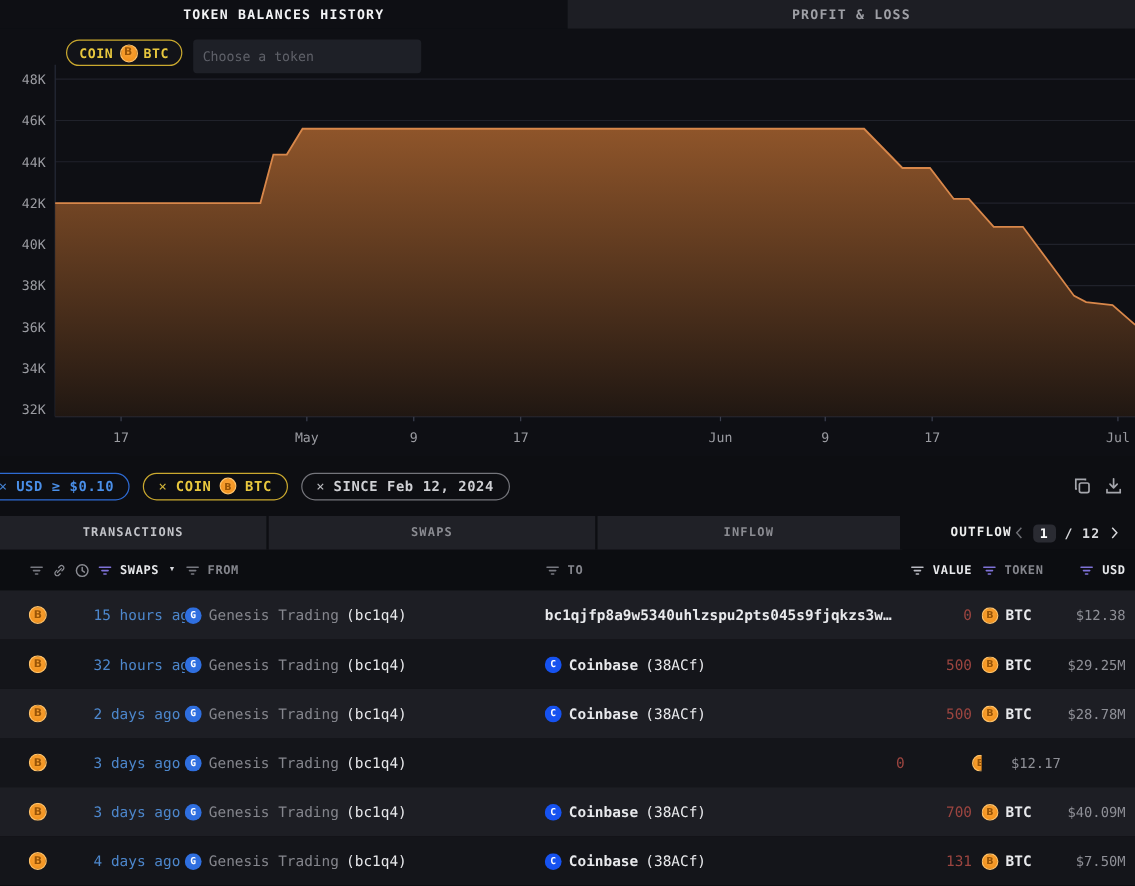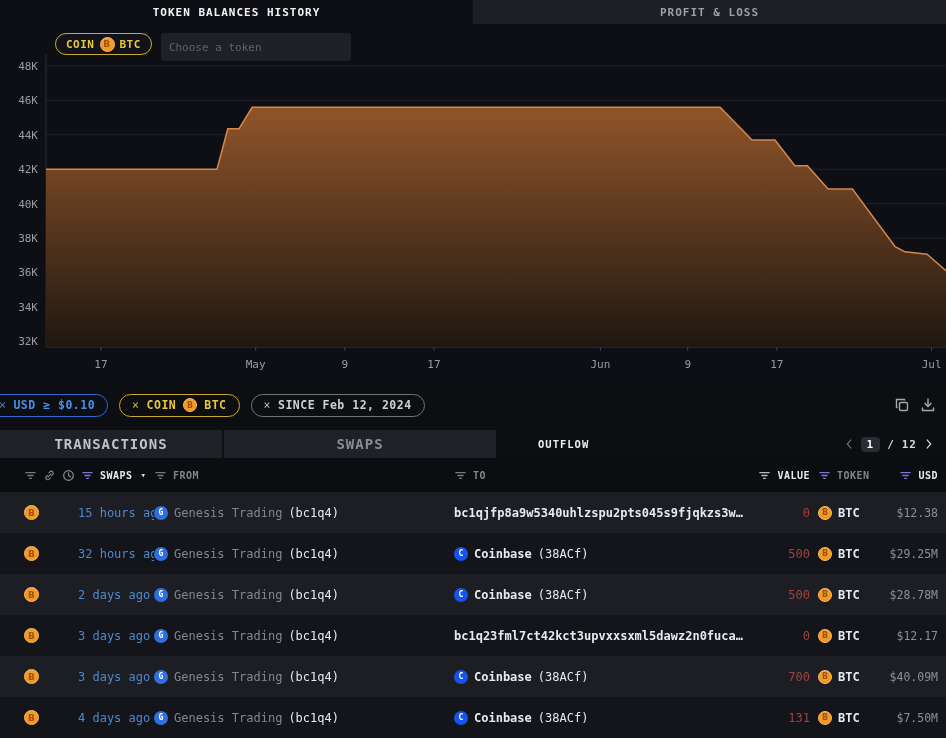--- a/index.html
+++ b/index.html
@@ -51,30 +51,30 @@
   .chip .x { font-weight:normal; opacity:.9; }
   .chip-blue  { color:#4a8fe8; border-color:#2e6bd4; margin-left:-14px; }
   .chip-yellow{ color:#e9c83e; border-color:#caa92f; }
   .chip-gray  { color:#cfd0d4; border-color:#74757b; }
   .filter-actions { margin-left:auto; display:flex; gap:10px; align-items:center; }
   .icon-btn { width:16px; height:16px; cursor:pointer; color:#a6a7ad; }
   
   .table-tabs { display:flex; height:28px; background:#0d0e12; }
   .t-tab {
     display:flex; align-items:center; justify-content:center;
-    background:#202127; color:#8b8c92; font-size:14px; font-weight:bold;
+    background:#202127; color:#8b8c92; font-size:10px; font-weight:bold;
     letter-spacing:1px; cursor:pointer; border-right:2px solid #0d0e12;
   }
   .t-tab-1 { width:224px; color:#c2c3c8; }
   .t-tab-2 { width:274px; }
   .t-tab-3 { width:254px; }
   .t-tab-outflow {
     flex:1; background:#0d0e12; color:#eceded; display:flex; align-items:center;
     justify-content:space-between; padding:0 12px 0 40px; font-size:10.5px;
-    font-weight:bold; letter-spacing:1px;gap:12px;
+    font-weight:bold; letter-spacing:1px;
   }
   .pager { display:flex; align-items:center; gap:7px; font-size:11px; }
   .pg-chev { width:10px; height:12px; color:#6f7076; cursor:pointer; }
   .pg-chev.r { color:#d8d9dd; }
   .pg-cur { background:#2a2b32; border-radius:4px; padding:1px 6px; color:#fff; cursor:pointer; }
   .pg-total { color:#d8d9dd; }
   
   .grid {
     display:grid; grid-template-columns:30px 100px 300px 300px 56px 8px 66px 1fr;
     padding:0 8px 0 24px; align-items:center;
@@ -207,20 +207,21 @@
       <svg class="icon-btn" viewBox="0 0 16 16">
         <path d="M8 2v7M5 6.5L8 9.5l3-3" fill="none" stroke="currentColor" stroke-width="1.4" stroke-linecap="round" stroke-linejoin="round"></path>
         <path d="M2.5 11v2.5h11V11" fill="none" stroke="currentColor" stroke-width="1.4" stroke-linecap="round"></path>
       </svg>
     </span>
   </div>
 
   <div class="table-tabs">
     <div class="t-tab t-tab-1">TRANSACTIONS</div>
     <div class="t-tab t-tab-2">SWAPS</div>
+    <div class="t-tab t-tab-3">INFLOW</div>
     <div class="t-tab-outflow">
       <span>OUTFLOW</span>
       <span class="pager">
         <svg class="pg-chev" viewBox="0 0 10 14">
           <path d="M7.5 2L3 7l4.5 5" fill="none" stroke="currentColor" stroke-width="1.4"></path>
         </svg>
         <span class="pg-cur">1</span>
         <span class="pg-total">/</span>
         <span class="pg-total">12</span>
         <svg class="pg-chev r" viewBox="0 0 10 14">
@@ -363,24 +364,20 @@
           <span class="coin">B</span>
         </div>
       <div class="cell">
           <a class="time-link">3 days ago</a>
         </div>
       <div class="cell">
         <span class="entity-icon genesis">G</span>
         <span class="entity-name">Genesis Trading</span>
         <span class="entity-tag">(bc1q4)</span>
       </div>
-      <div class="cell">
-        <span class="addr">bc1q23fml7ct42kct3upvxxsxml5dawz2n0fuca…</span>
-
-      </div>
       <div class="cell c-value">0</div>
       <div></div>
       <div class="cell">
         <span class="coin sm">B</span>
         <span class="token-label">BTC</span>
       </div>
       <div class="cell c-usd">$12.17</div>
     </div>
       <div class="grid trow">
       <div class="cell">

